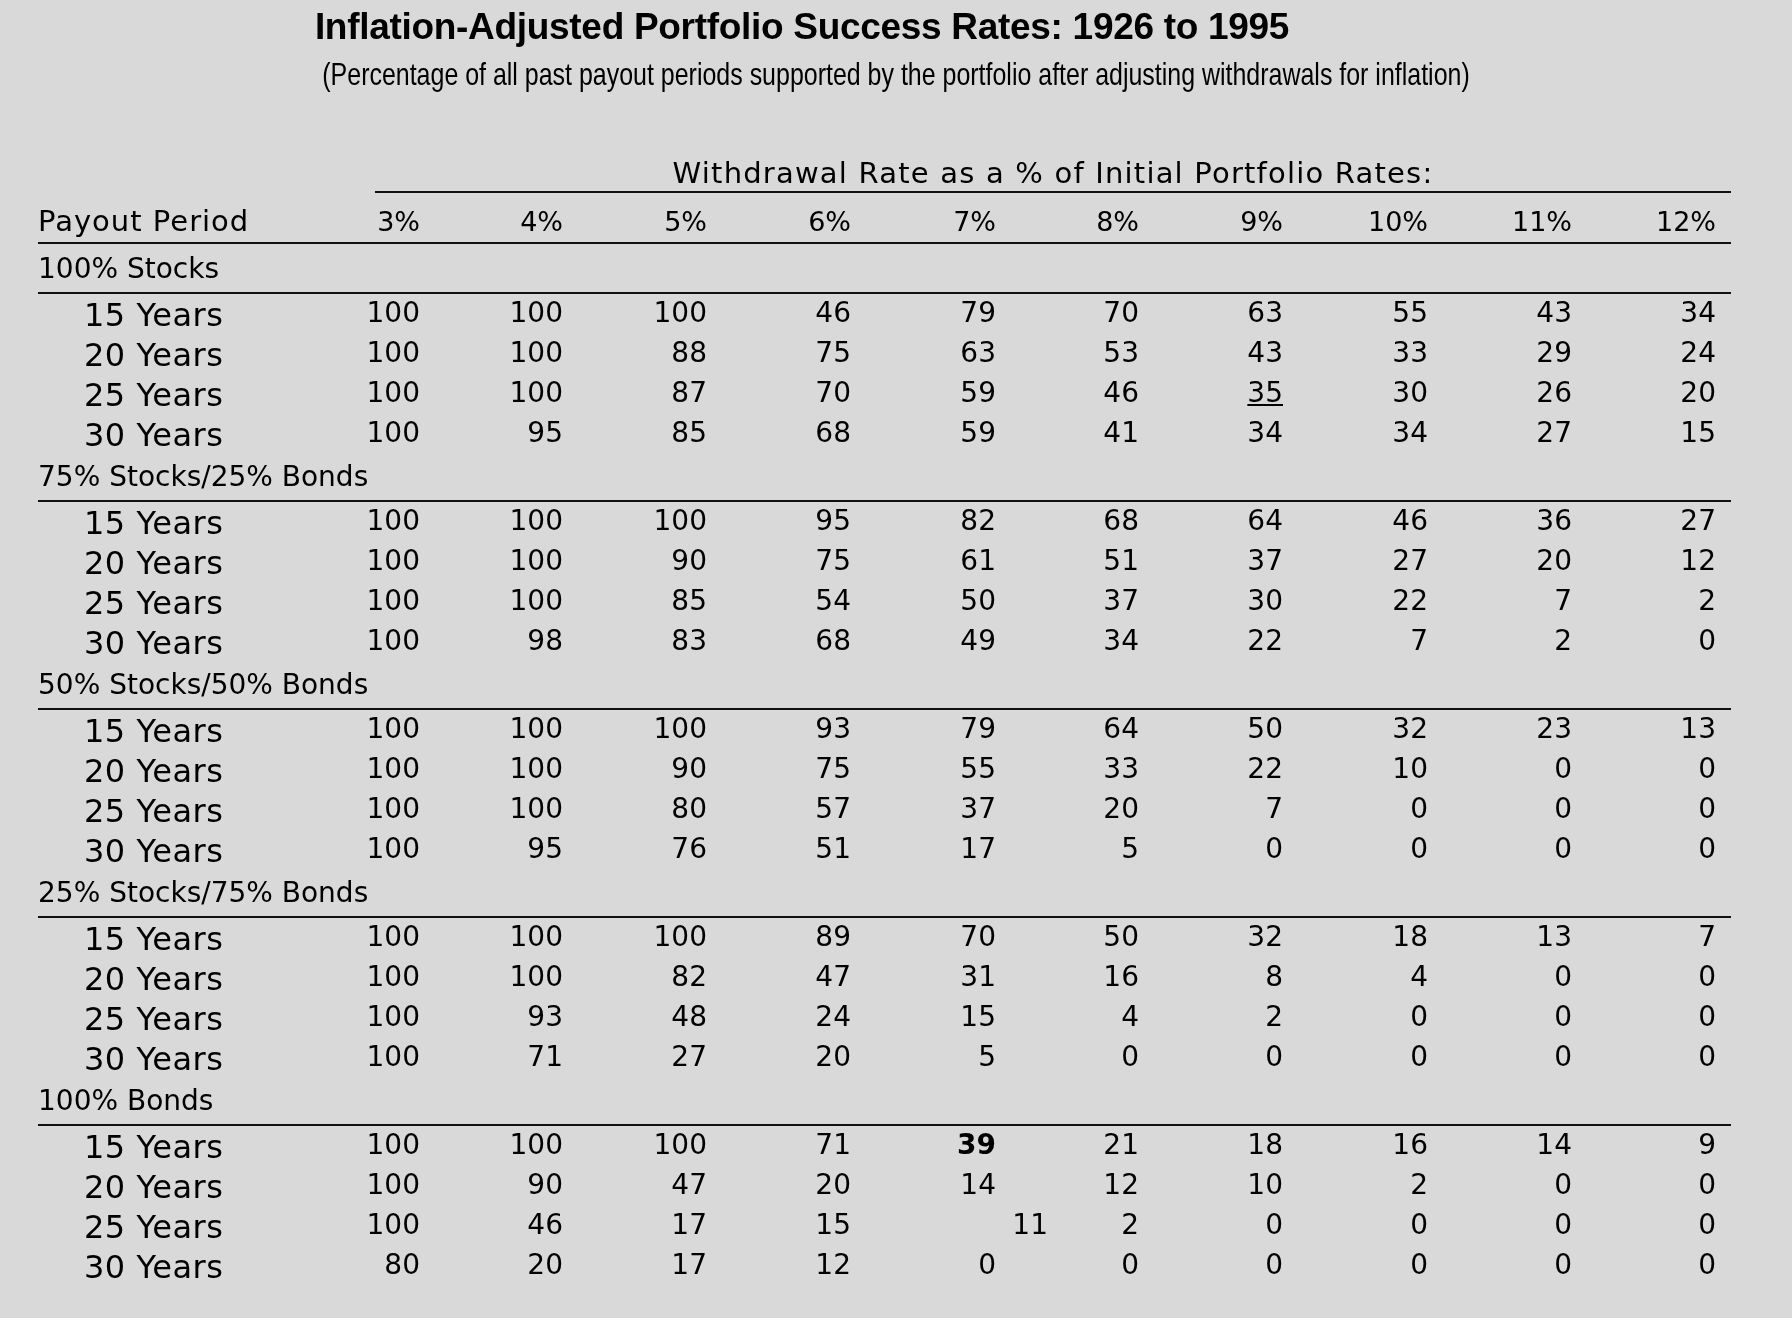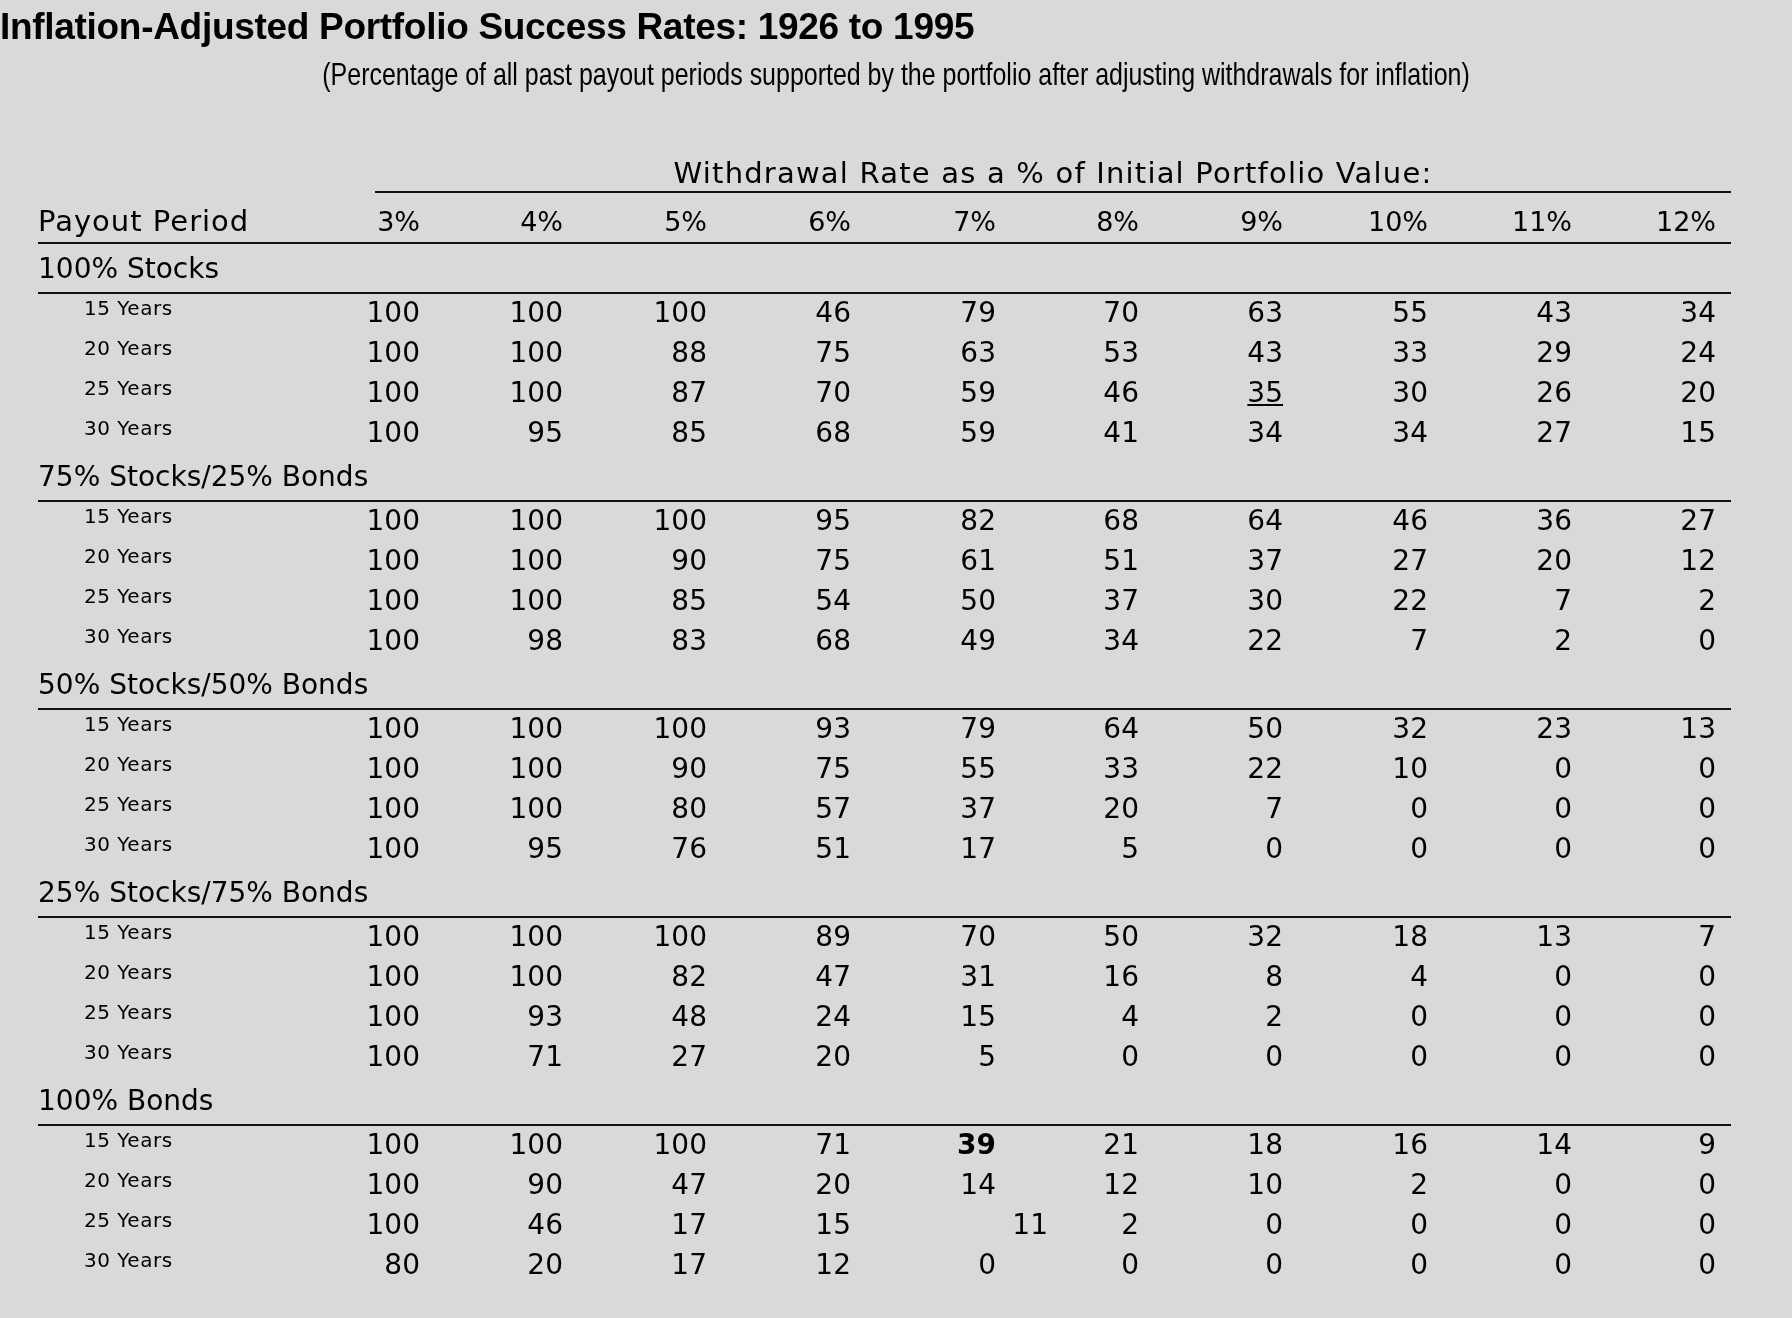--- a/index.html
+++ b/index.html
@@ -1,47 +1,47 @@
 <!DOCTYPE html>
 <html><head>
   <meta charset="utf-8">
   <style>
     html, body { margin: 0; padding: 0; }
     body {
       width: 1792px; height: 1318px; background: #d9d9d9; color: #000;
       font-family: "DejaVu Sans", sans-serif; position: relative; overflow: hidden;
     }
     .title {
-      position: absolute; left: 0; width: 1604px; top: 6px; 
+      position: absolute; left: 0; width: 1604px; top: 6px; text-align: center;
       font-size: 37px; font-weight: bold; letter-spacing: -0.3px;
       font-family: "Liberation Sans", sans-serif;
     }
     .subtitle {
       position: absolute; left: 0; width: 1792px; top: 56px; text-align: center;
       font-size: 32px; font-family: "Liberation Sans Narrow", "Liberation Sans", sans-serif;
       transform: scaleX(0.78); transform-origin: center;
     }
     .span-label {
       position: absolute; left: 375px; width: 1356px; top: 156px; text-align: center;
       font-size: 29px; letter-spacing: 1.2px;
     }
     .rule { position: absolute; height: 2px; background: #111; }
     .hdr-label { position: absolute; left: 38px; top: 204px; font-size: 29px; letter-spacing: 1px; }
     .col-hdr { position: absolute; top: 206px; width: 100px; text-align: right; font-size: 27px; }
     .group-label { position: absolute; left: 38px; font-size: 28px; }
-    .row-label { position: absolute; left: 84px; font-size: 20px; letter-spacing: 0.5px; }
+    .row-label { position: absolute; left: 84px; font-size: 32px; letter-spacing: 0.5px; }
     .cell { position: absolute; width: 100px; text-align: right; font-size: 28px; }
   </style>
 </head>
 <body>
 
 <div class="title">Inflation-Adjusted Portfolio Success Rates: 1926 to 1995</div>
 <div class="subtitle">(Percentage of all past payout periods supported by the portfolio after adjusting withdrawals for inflation)</div>
 
-<div class="span-label">Withdrawal Rate as a % of Initial Portfolio Value:</div>
+<div class="span-label">Withdrawal Rate as a % of Initial Portfolio Rates:</div>
 <div class="rule" style="left:375px;width:1356px;top:191px;"></div>
 
 <div class="hdr-label">Payout Period</div>
 <div id="col-headers">
     <div class="col-hdr" style="left: 320px;">3%</div>
     <div class="col-hdr" style="left: 463px;">4%</div>
     <div class="col-hdr" style="left: 607px;">5%</div>
     <div class="col-hdr" style="left: 751px;">6%</div>
     <div class="col-hdr" style="left: 896px;">7%</div>
     <div class="col-hdr" style="left: 1039px;">8%</div>

